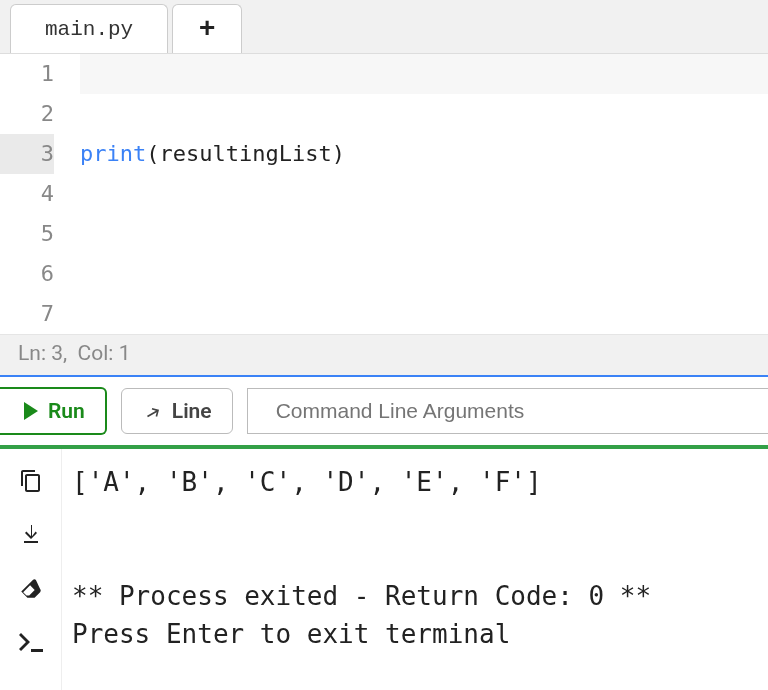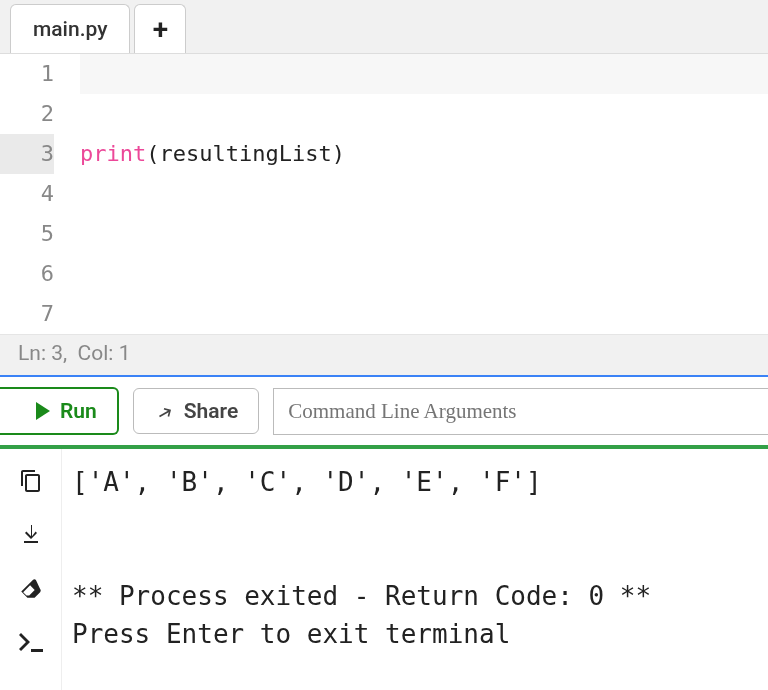--- a/index.html
+++ b/index.html
@@ -18,29 +18,30 @@
     background: #f1f1f1;
     border-bottom: 1px solid #ddd;
     height: 54px;
   }
   .tab {
     background: #fff;
     border: 1px solid #ccc;
     border-bottom: none;
     border-top-left-radius: 6px;
     border-top-right-radius: 6px;
-    padding: 12px 22px;
+    padding: 12px 34px;
     font-size: 21px;
     font-weight: 500;
     color: #333;
     margin-left: 10px;
     margin-top: 4px;
     display: flex;
     align-items: center;
     cursor: pointer;
+    font-family: Liberation Mono, monospace;
   }
   .tab-add {
     width: 52px;
     justify-content: center;
     font-size: 28px;
     font-weight: 600;
     color: #222;
     margin-left: 4px;
   }
   .editor {
@@ -66,21 +67,21 @@
   .gutter .ln { height: 40px; }
   .gutter .active { background: #eaeaea; }
   .code {
     flex: 1;
     padding-left: 12px;
   }
   .code .line { height: 40px; white-space: pre; color: #222; }
   .code .line.active-line { background: #f7f7f7; }
   .tok-op { color: #222; }
   .tok-str { color: #0a7a2a; }
-  .tok-kw { color: #ec4899; }
+  .tok-kw { color: #3b82f6; }
   .status {
     padding: 6px 18px 10px 18px;
     font-size: 21px;
     color: #888;
     background: #f1f1f1;
     border-top: 1px solid #e5e5e5;
     border-bottom: 2px solid #3b82f6;
   }
   .toolbar {
     display: flex;
@@ -100,39 +101,38 @@
     cursor: pointer;
     background: #fff;
   }
   .btn-run {
     color: #1a8a1a;
     border: 2px solid #1a8a1a;
     margin-left: 0;
     border-top-left-radius: 0;
     border-bottom-left-radius: 0;
     border-left: none;
-    padding-left: 36px;
+    padding-left: 24px;
     justify-content: flex-end;
   }
   .btn-share {
     color: #444;
     border: 1px solid #bbb;
   }
   .cli {
     flex: 1;
     border: 1px solid #bbb;
     border-right: none;
     border-top-right-radius: 0;
     border-bottom-right-radius: 0;
-    padding: 10px 14px;
+    padding: 10px 28px;
     font-size: 21px;
     color: #888;
     background: #fff;
     outline: none;
-    font-family: Liberation Serif, serif;
   }
   .runbar-sep {
     height: 4px;
     background: #33a047;
   }
   .output-wrap {
     display: flex;
     flex: 1;
     min-height: 0;
   }
@@ -211,21 +211,21 @@
   <div class="btn btn-run">
     <span class="play-tri"></span>
     <span>Run</span>
   </div>
   <div class="btn btn-share">
     <span>
       <svg width="20" height="20" viewBox="0 0 24 24" fill="#444">
           <path d="M14 9l-1.4 1.4L16.2 14H4v2h12.2l-3.6 3.6L14 21l6-6-6-6z" transform="rotate(-30 12 12)"></path>
         </svg>
     </span>
-    <span>Share</span>
+    <span>Line</span>
   </div>
   <input class="cli" placeholder="Command Line Arguments" style="">
 </div>
 
 <div class="runbar-sep"></div>
 
 <div class="output-wrap">
   <div class="out-sidebar">
     <div class="sicon">
       <svg width="24" height="24" viewBox="0 0 24 24" fill="#222">

